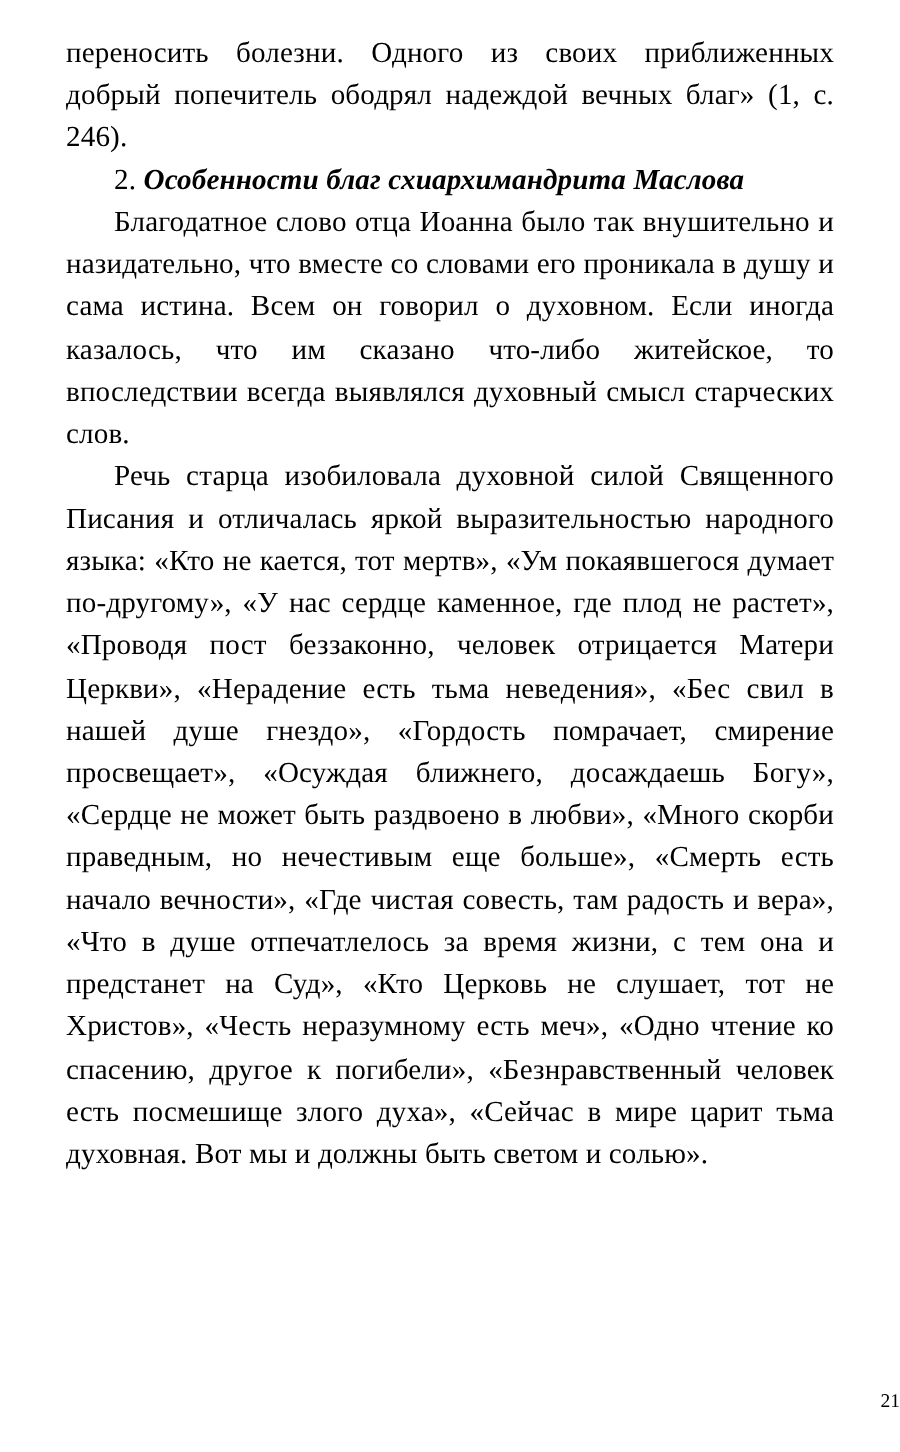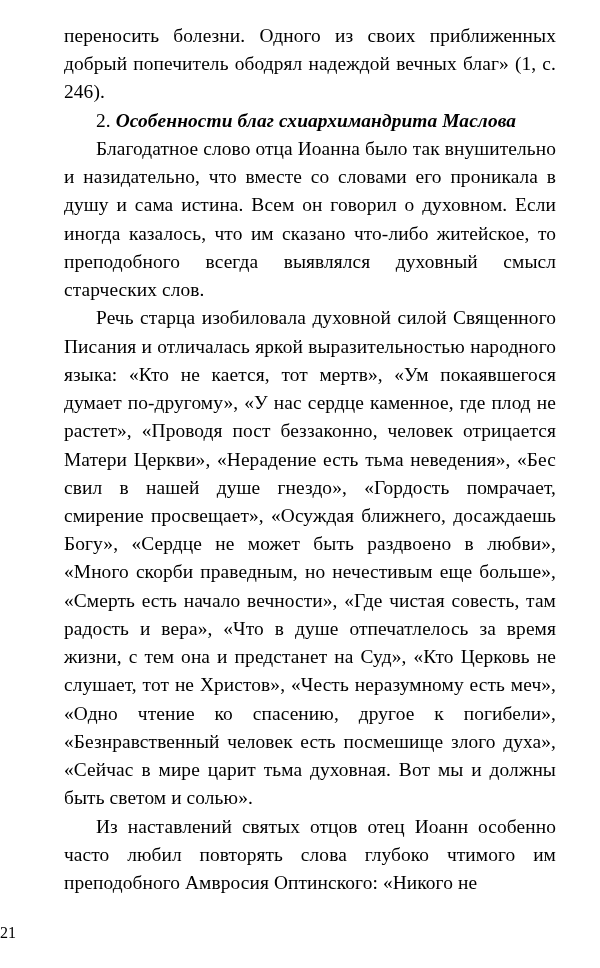--- a/index.html
+++ b/index.html
@@ -15,21 +15,21 @@
     color: #000000;
     overflow: hidden;
   }
   .page {
     position: absolute;
     left: 0;
     top: 0;
     width: 600px;
     height: 968px;
     box-sizing: border-box;
-    padding: 22px 44px 0 64px;
+    padding: 22px 44px 0 44px;
   }
   .body-text {
     font-size: 19.4px;
     line-height: 1.455;
     text-align: justify;
     text-justify: inter-word;
     letter-spacing: 0.1px;
   }
   .para {
     margin: 0;
@@ -50,42 +50,41 @@
   }
   .heading-title {
     font-style: italic;
     font-weight: bold;
   }
   .page-number {
     position: absolute;
     left: 0;
     right: 0;
     bottom: 26px;
-    text-align: left;
-    font-size: 16px;
+    text-align: right;
+    font-size: 13px;
     font-family: "Liberation Serif", serif;
   }
 </style>
 </head>
 <body>
 
 <div class="page">
 
   <div class="body-text">
 
     <p class="para noindent">переносить болезни. Одного из своих приближенных добрый попечитель ободрял надеждой вечных благ» (1, с. 246).</p>
 
     <p class="heading-line gap-before">
       <span class="heading-num">2.</span>
       <span class="heading-title">Особенности благ схиархимандрита Маслова</span>
     </p>
 
-    <p class="para">Благодатное слово отца Иоанна было так внушительно и назидательно, что вместе со словами его проникала в душу и сама истина. Всем он говорил о духовном. Если иногда казалось, что им сказано что-либо житейское, то преподобного всегда выявлялся духовный смысл старческих слов.</p>
+    <p class="para">Благодатное слово отца Иоанна было так внушительно и назидательно, что вместе со словами его проникала в душу и сама истина. Всем он говорил о духовном. Если иногда казалось, что им сказано что-либо житейское, то впоследствии всегда выявлялся духовный смысл старческих слов.</p>
 
     <p class="para">Речь старца изобиловала духовной силой Священного Писания и отличалась яркой выразительностью народного языка: «Кто не кается, тот мертв», «Ум покаявшегося думает по-другому», «У нас сердце каменное, где плод не растет», «Проводя пост беззаконно, человек отрицается Матери Церкви», «Нерадение есть тьма неведения», «Бес свил в нашей душе гнездо», «Гордость помрачает, смирение просвещает», «Осуждая ближнего, досаждаешь Богу», «Сердце не может быть раздвоено в любви», «Много скорби праведным, но нечестивым еще больше», «Смерть есть начало вечности», «Где чистая совесть, там радость и вера», «Что в душе отпечатлелось за время жизни, с тем она и предстанет на Суд», «Кто Церковь не слушает, тот не Христов», «Честь неразумному есть меч», «Одно чтение ко спасению, другое к погибели», «Безнравственный человек есть посмешище злого духа», «Сейчас в мире царит тьма духовная. Вот мы и должны быть светом и солью».</p>
 
-    <p class="para">Из наставлений святых отцов отец Иоанн особенно часто любил повторять слова глубоко чтимого им преподобного Амвросия Оптинского: «Никого не</p>
 
   </div>
 
   <div class="page-number">21</div>
 
 </div>
 
 </body></html>

